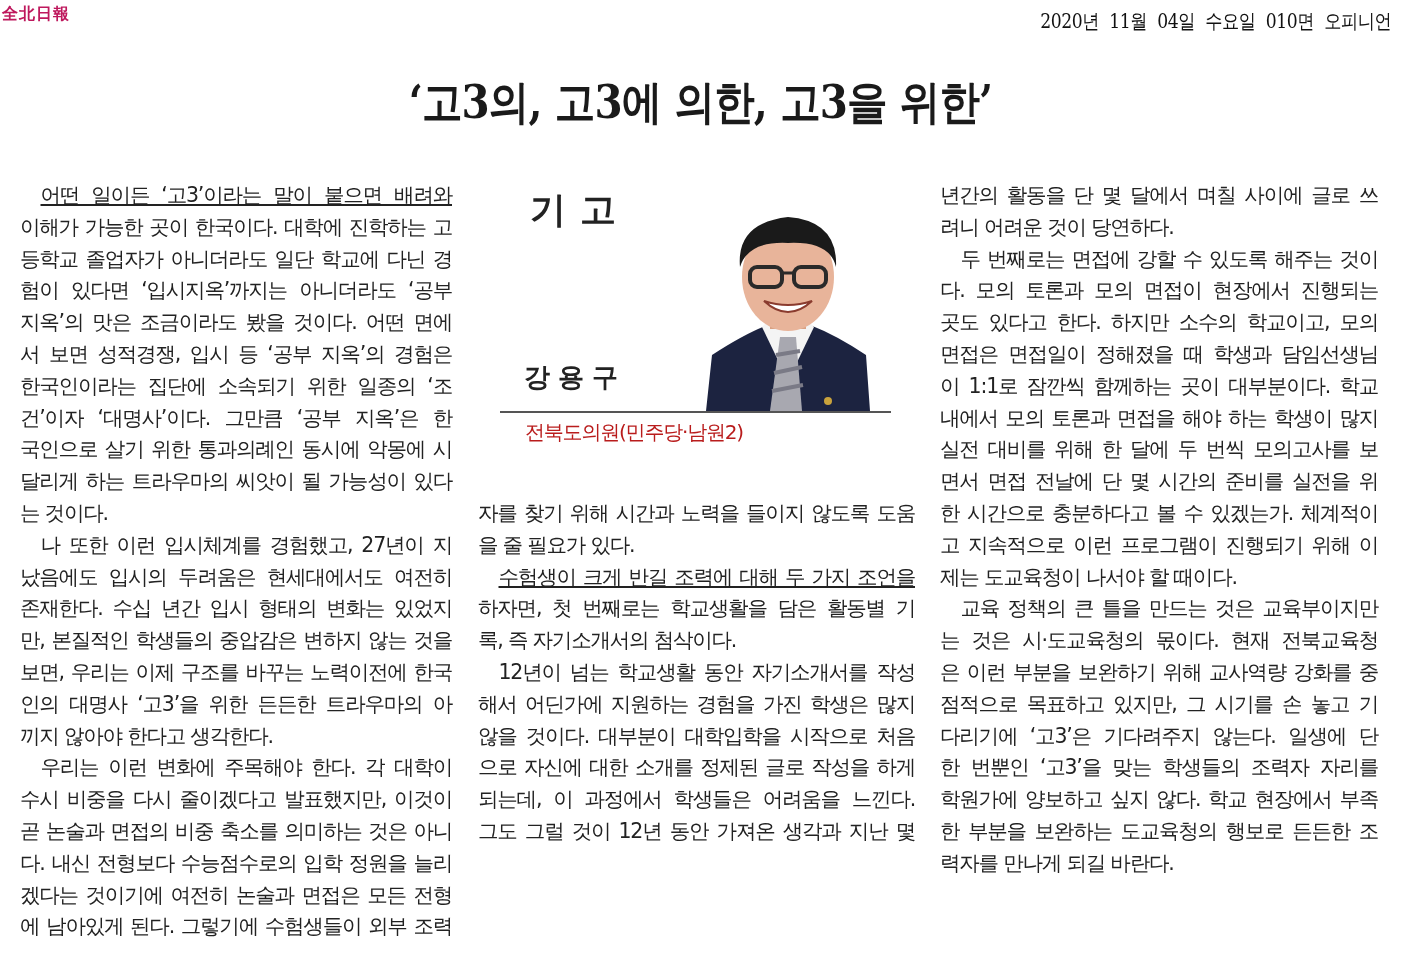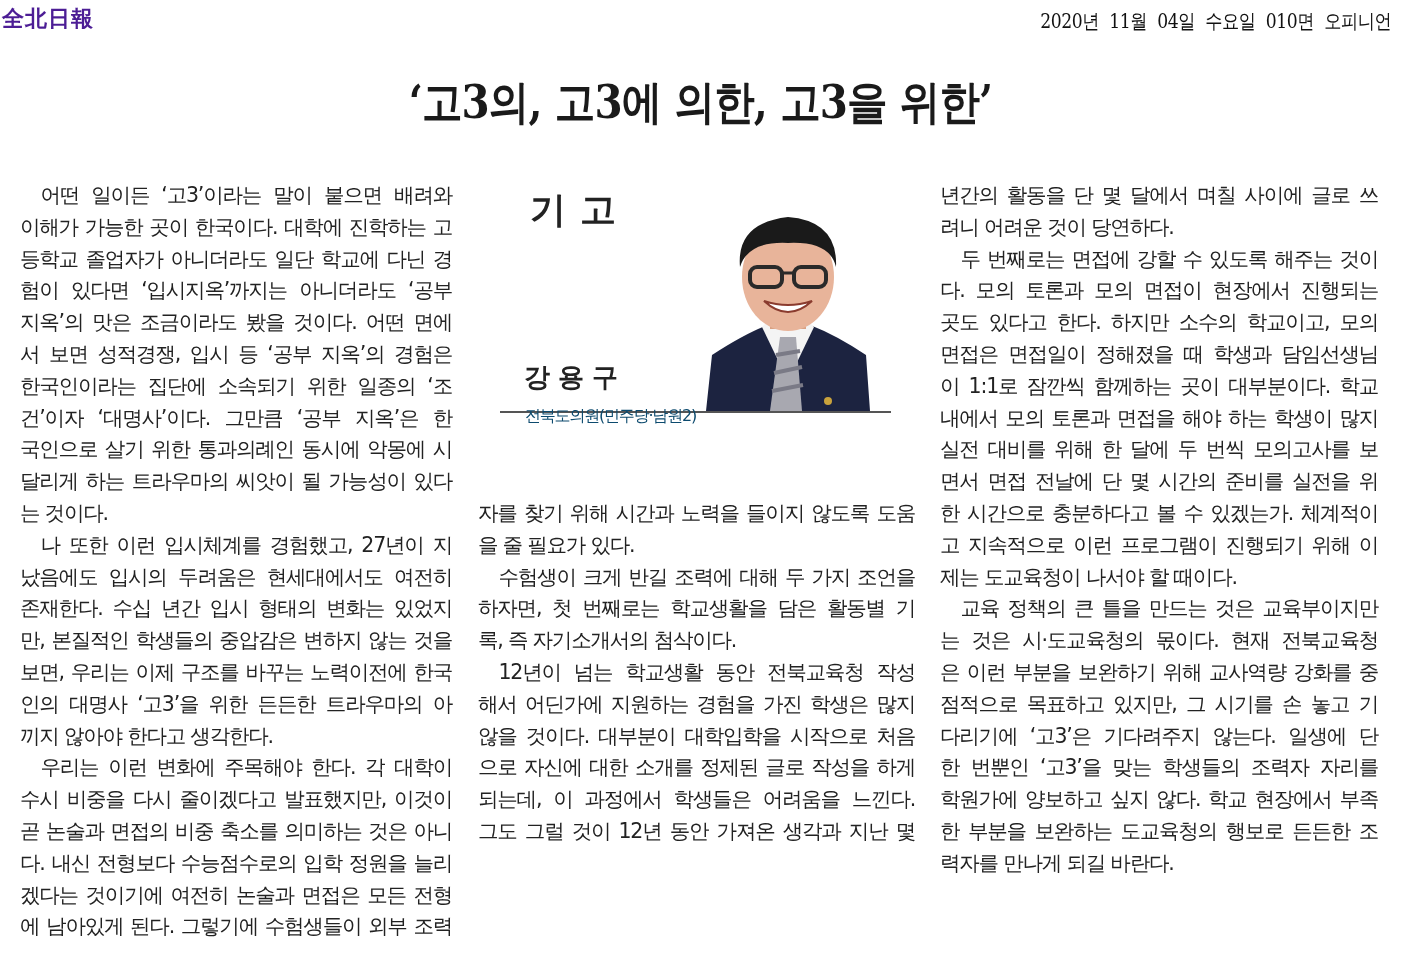--- a/index.html
+++ b/index.html
@@ -1,40 +1,40 @@
 <!DOCTYPE html>
 <html><head>
 <meta charset="utf-8">
 <style>
   html, body { margin: 0; padding: 0; background: #ffffff; }
   body { width: 1401px; height: 954px; position: relative; overflow: hidden; color: #1a1a1a; }
-  .masthead { position: absolute; left: 2px; top: 4px; font-family: Liberation Sans, sans-serif; font-weight: bold; font-size: 22px; letter-spacing: 1px; color: #4c1d95; }
+  .masthead { position: absolute; left: 2px; top: 4px; font-family: Liberation Sans, sans-serif; font-weight: bold; font-size: 16px; letter-spacing: 1px; color: #be185d; }
   .dateline { position: absolute; right: 10px; top: 8px; font-family: "DejaVu Serif", serif; font-size: 20px; color: #111; letter-spacing: -0.5px; word-spacing: 6px; transform: scaleX(0.86); transform-origin: right top; white-space: nowrap; }
   .headline { position: absolute; left: 0; width: 1401px; top: 72px; text-align: center; font-family: "DejaVu Serif", serif; font-size: 46px; font-weight: bold; color: #1a1a1a; letter-spacing: -1px; transform: scaleX(0.88); transform-origin: center top; white-space: nowrap; }
   .col { position: absolute; font-family: "DejaVu Sans", sans-serif; font-size: 20.5px; line-height: 31.8px; color: #222; text-align: justify; letter-spacing: -1.2px; }
   .col .line { display: block; white-space: nowrap; text-align-last: justify; text-align: justify; }
   .col .line.last { text-align-last: left; }
   .col1 { left: 20px; top: 180px; width: 432px; }
   .col2 { left: 478px; top: 498px; width: 437px; }
   .col3 { left: 940px; top: 180px; width: 438px; }
   .gigo { position: absolute; left: 530px; top: 186px; font-family: "DejaVu Sans", sans-serif; font-weight: bold; font-size: 36px; letter-spacing: 14px; color: #222; }
   .author-name { position: absolute; left: 524px; top: 360px; font-family: "DejaVu Sans", sans-serif; font-weight: bold; font-size: 26px; letter-spacing: 8px; color: #222; }
   .rule { position: absolute; left: 500px; top: 411px; width: 391px; height: 2px; background: #555; }
-  .affil { position: absolute; left: 525px; top: 406px; font-family: "DejaVu Sans", sans-serif; font-size: 16px; color: #0c4a6e; letter-spacing: -1.2px; }
+  .affil { position: absolute; left: 525px; top: 419px; font-family: "DejaVu Sans", sans-serif; font-size: 20px; color: #b91c1c; letter-spacing: -1.2px; }
   .photo { position: absolute; left: 706px; top: 205px; width: 164px; height: 206px; overflow: hidden; }
 </style>
 </head>
 <body>
 
 <div class="masthead">全北日報</div>
 <div class="dateline">2020년 11월 04일 수요일 010면 오피니언</div>
 <h1 class="headline" style="margin:0;">‘고3의, 고3에 의한, 고3을 위한’</h1>
 
 <div class="col col1">
-    <span class="line" style="text-indent: 1em;">어떤 일이든 ‘고3’이라는 말이 붙으면 배려와</span>
+    <span class="line" style="text-indent: 1em; text-decoration: underline;">어떤 일이든 ‘고3’이라는 말이 붙으면 배려와</span>
     <span class="line">이해가 가능한 곳이 한국이다. 대학에 진학하는 고</span>
     <span class="line">등학교 졸업자가 아니더라도 일단 학교에 다닌 경</span>
     <span class="line">험이 있다면 ‘입시지옥’까지는 아니더라도 ‘공부</span>
     <span class="line">지옥’의 맛은 조금이라도 봤을 것이다. 어떤 면에</span>
     <span class="line">서 보면 성적경쟁, 입시 등 ‘공부 지옥’의 경험은</span>
     <span class="line">한국인이라는 집단에 소속되기 위한 일종의 ‘조</span>
     <span class="line">건’이자 ‘대명사’이다. 그만큼 ‘공부 지옥’은 한</span>
     <span class="line">국인으로 살기 위한 통과의례인 동시에 악몽에 시</span>
     <span class="line">달리게 하는 트라우마의 씨앗이 될 가능성이 있다</span>
     <span class="line last">는 것이다.</span>
@@ -82,24 +82,24 @@
   </svg>
 </div>
 
 <div class="author-name">강용구</div>
 <div class="rule"></div>
 <div class="affil">전북도의원(민주당·남원2)</div>
 
 <div class="col col2">
     <span class="line">자를 찾기 위해 시간과 노력을 들이지 않도록 도움</span>
     <span class="line last">을 줄 필요가 있다.</span>
-    <span class="line" style="text-indent: 1em;">수험생이 크게 반길 조력에 대해 두 가지 조언을</span>
+    <span class="line" style="text-indent: 1em; text-decoration: underline;">수험생이 크게 반길 조력에 대해 두 가지 조언을</span>
     <span class="line">하자면, 첫 번째로는 학교생활을 담은 활동별 기</span>
     <span class="line last">록, 즉 자기소개서의 첨삭이다.</span>
-    <span class="line" style="text-indent: 1em;">12년이 넘는 학교생활 동안 전북교육청 작성</span>
+    <span class="line" style="text-indent: 1em;">12년이 넘는 학교생활 동안 자기소개서를 작성</span>
     <span class="line">해서 어딘가에 지원하는 경험을 가진 학생은 많지</span>
     <span class="line">않을 것이다. 대부분이 대학입학을 시작으로 처음</span>
     <span class="line">으로 자신에 대한 소개를 정제된 글로 작성을 하게</span>
     <span class="line">되는데, 이 과정에서 학생들은 어려움을 느낀다.</span>
     <span class="line">그도 그럴 것이 12년 동안 가져온 생각과 지난 몇</span>
   </div>
 <div class="col col3">
     <span class="line">년간의 활동을 단 몇 달에서 며칠 사이에 글로 쓰</span>
     <span class="line last">려니 어려운 것이 당연하다.</span>
     <span class="line" style="text-indent: 1em;">두 번째로는 면접에 강할 수 있도록 해주는 것이</span>

